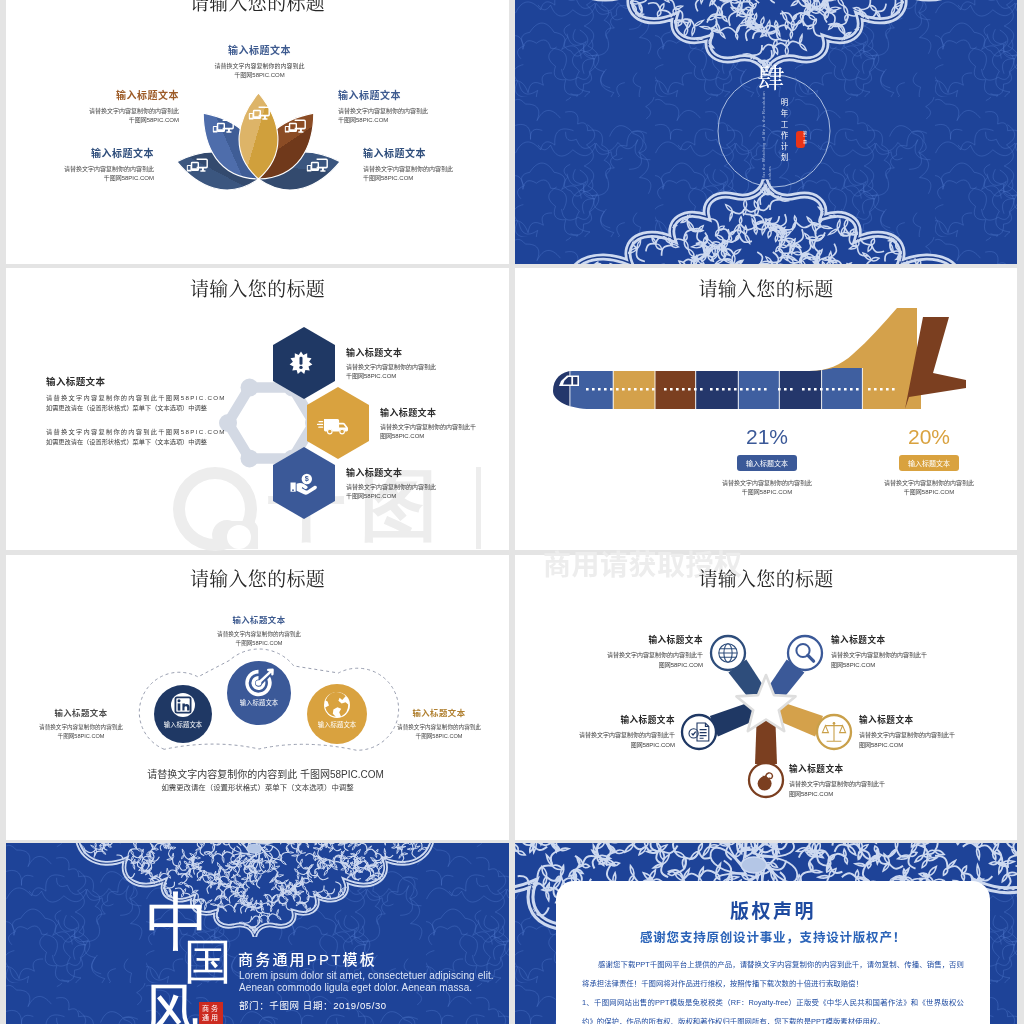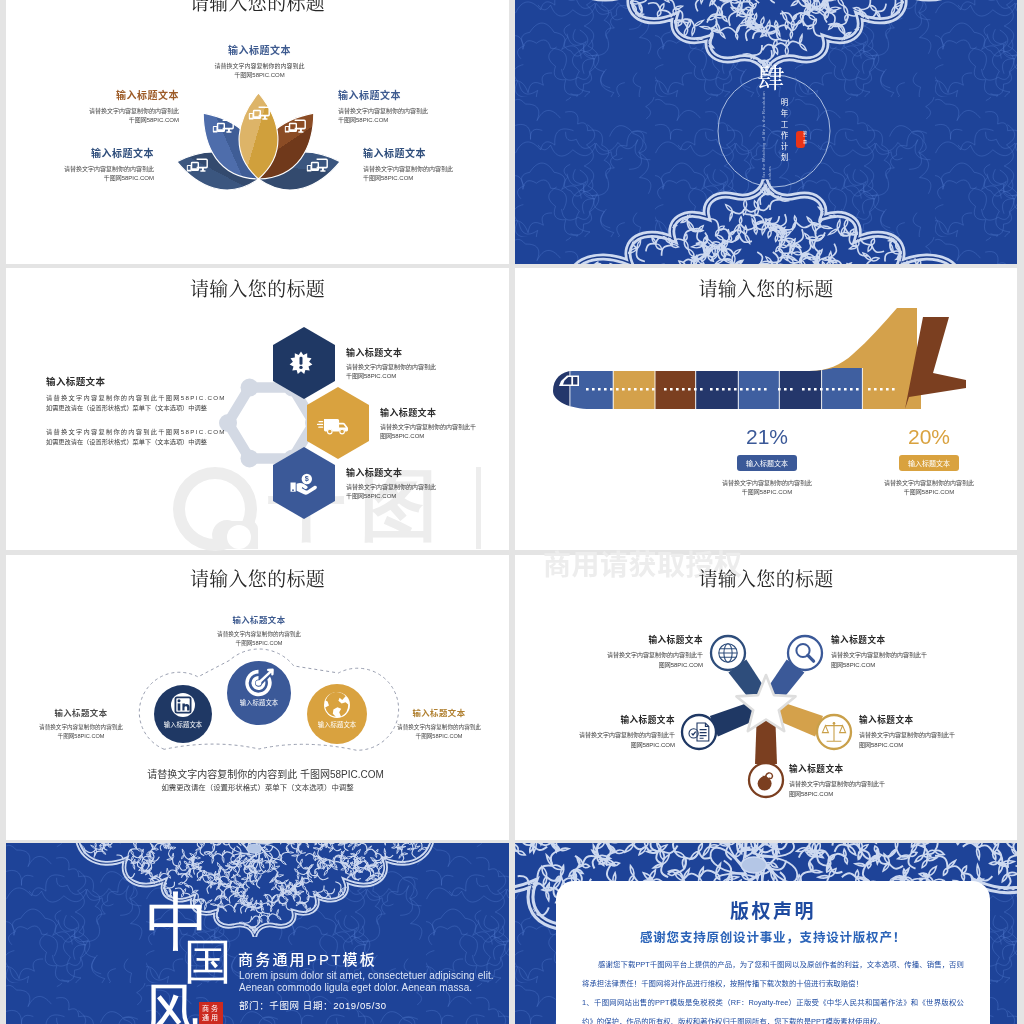--- a/index.html
+++ b/index.html
@@ -469,17 +469,17 @@
   <svg class="sv" viewBox="0 0 502 230" style="height:230px;">
     <rect width="502" height="230" fill="url(#vinepat)"></rect>
     <use href="#ornament" transform="translate(-49.8,45.0) scale(1.15)"></use>
   </svg>
   <div style="position:absolute;left:41px;top:38px;width:434px;height:200px;background:#fff;border-radius:18px 18px 0 0;">
     <div style="position:absolute;left:0;top:46px;width:434px;text-align:center;color:#2a63b8;font-size:12.5px;
                 font-weight:bold;letter-spacing:0.8px;">感谢您支持原创设计事业，支持设计版权产！</div>
     <div style="position:absolute;left:0;top:15px;width:434px;text-align:center;color:#1f4ba0;font-size:19px;
                 font-weight:bold;letter-spacing:2.5px;">版权声明</div>
     <div style="position:absolute;left:26px;top:74px;width:382px;color:#1f4ba0;font-size:7.4px;line-height:19px;
-                text-align:justify;text-indent:16px;">感谢您下载PPT千图网平台上提供的产品，为了您和千图网以及原创作者的利益，文本选项、传播、销售，否则将承担法律责任！千图网将对作品进行维权，按照传播下载次数的十倍进行索取赔偿！</div>
+                text-align:justify;text-indent:16px;">感谢您下载PPT千图网平台上提供的产品，请替换文字内容复制你的内容到此千，请勿复制、传播、销售，否则将承担法律责任！千图网将对作品进行维权，按照传播下载次数的十倍进行索取赔偿！</div>
     <div style="position:absolute;left:26px;top:112px;width:382px;color:#1f4ba0;font-size:7.4px;line-height:19px;
                 text-align:justify;">1、千图网网站出售的PPT模版是免税税类（RF：Royalty-free）正版受《中华人民共和国著作法》和《世界版权公约》的保护，作品的所有权、版权和著作权归千图网所有，您下载的是PPT模版素材使用权。</div>
   </div>
 </div>
 </div>
 </body></html>

